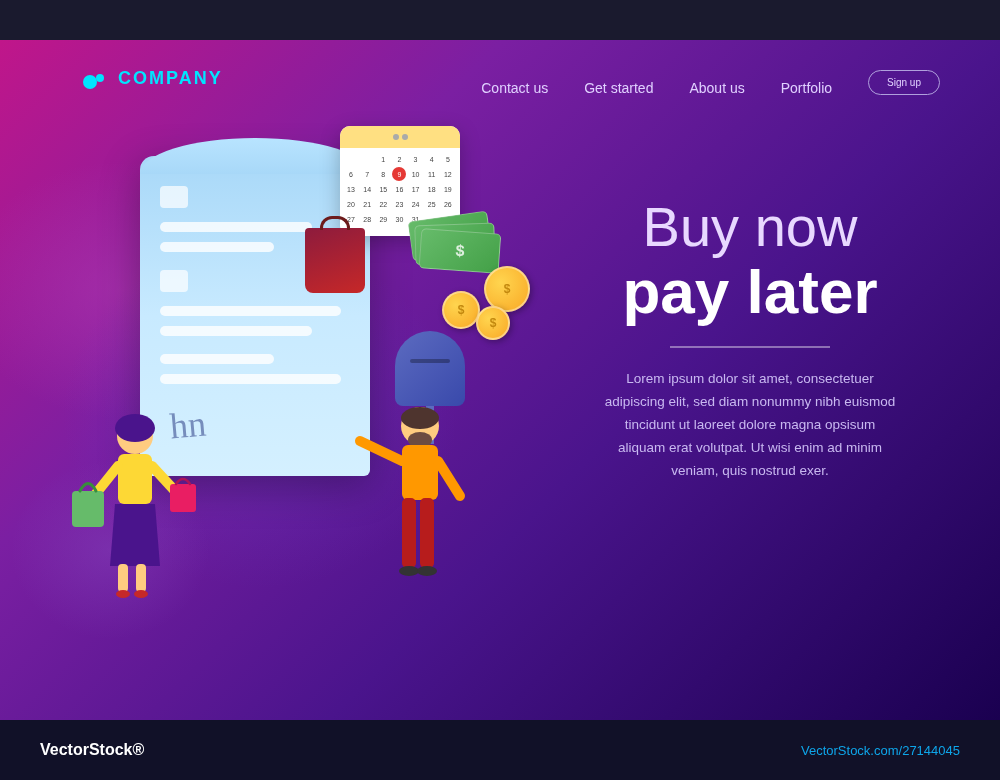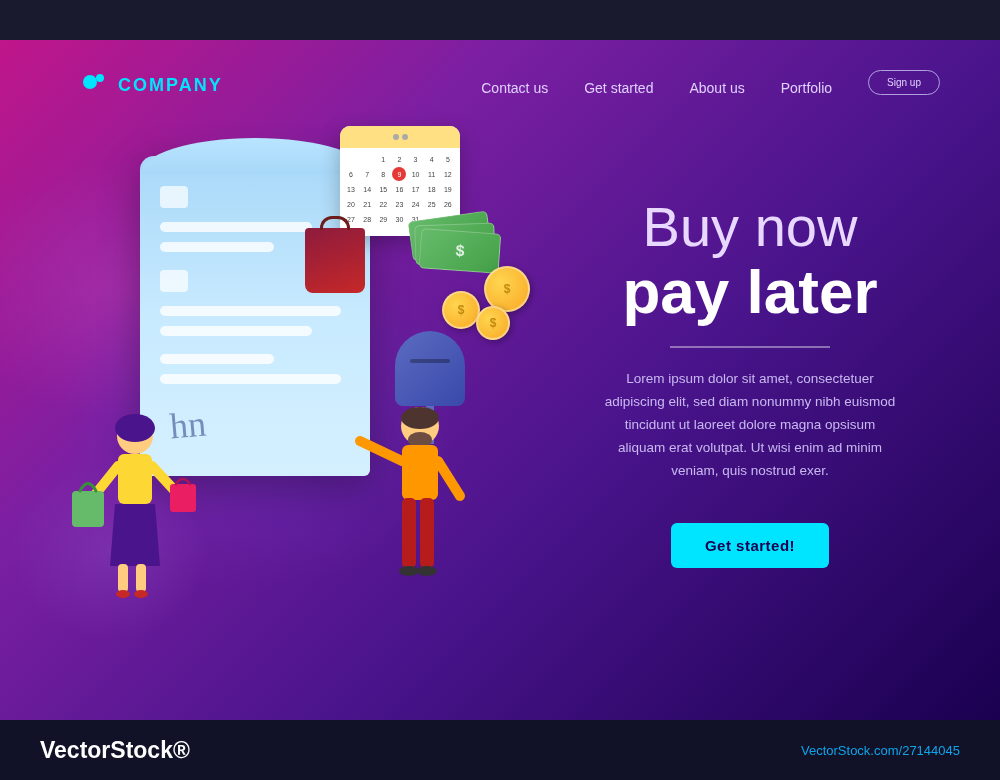--- a/index.html
+++ b/index.html
@@ -53,21 +53,21 @@
       position: relative;
       z-index: 10;
       display: flex;
       align-items: center;
       justify-content: space-between;
       padding: 28px 60px 0 80px;
     }
 
     .logo {
       display: flex;
-      align-items: flex-end;
+      align-items: flex-start;
       gap: 10px;
     }
 
     .logo-icon {
       width: 28px;
       height: 28px;
     }
 
     .logo-text {
       color: #00e5ff;
@@ -405,21 +405,21 @@
       height: 60px;
       background: #111128;
       display: flex;
       align-items: center;
       justify-content: space-between;
       padding: 0 40px;
     }
 
     .vectorstock-logo {
       color: #ffffff;
-      font-size: 23px;
+      font-size: 16px;
       font-weight: 700;
     }
 
     .vectorstock-url {
       color: #0ea5e9;
       font-size: 13px;
     }
 
     
     .illustration-area {
@@ -599,21 +599,20 @@
         </g>
       </svg>
 
     </div>
 
     <div class="hero-text">
       <span class="title-thin">Buy now</span>
       <span class="title-bold">pay later</span>
       <div class="divider"></div>
       <p class="body-text">Lorem ipsum dolor sit amet, consectetuer adipiscing elit, sed diam nonummy nibh euismod tincidunt ut laoreet dolore magna opsisum aliquam erat volutpat. Ut wisi enim ad minim veniam, quis nostrud exer.</p>
-      <button class="cta-button">Get started!</button>
     </div>
 
   </div>
 </div>
 
 <div class="bottom-bar">
   <span class="vectorstock-logo">
     <span>VectorStock®</span>
   </span>
   <span class="vectorstock-url">VectorStock.com/27144045</span>

